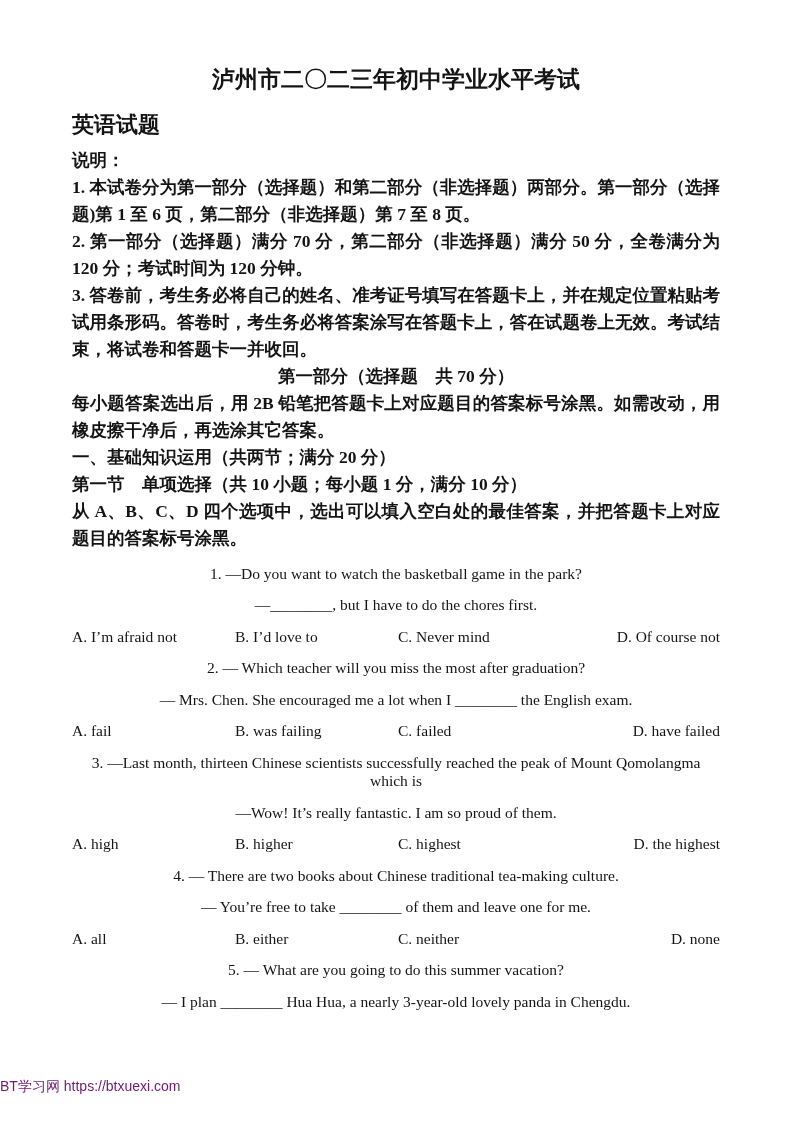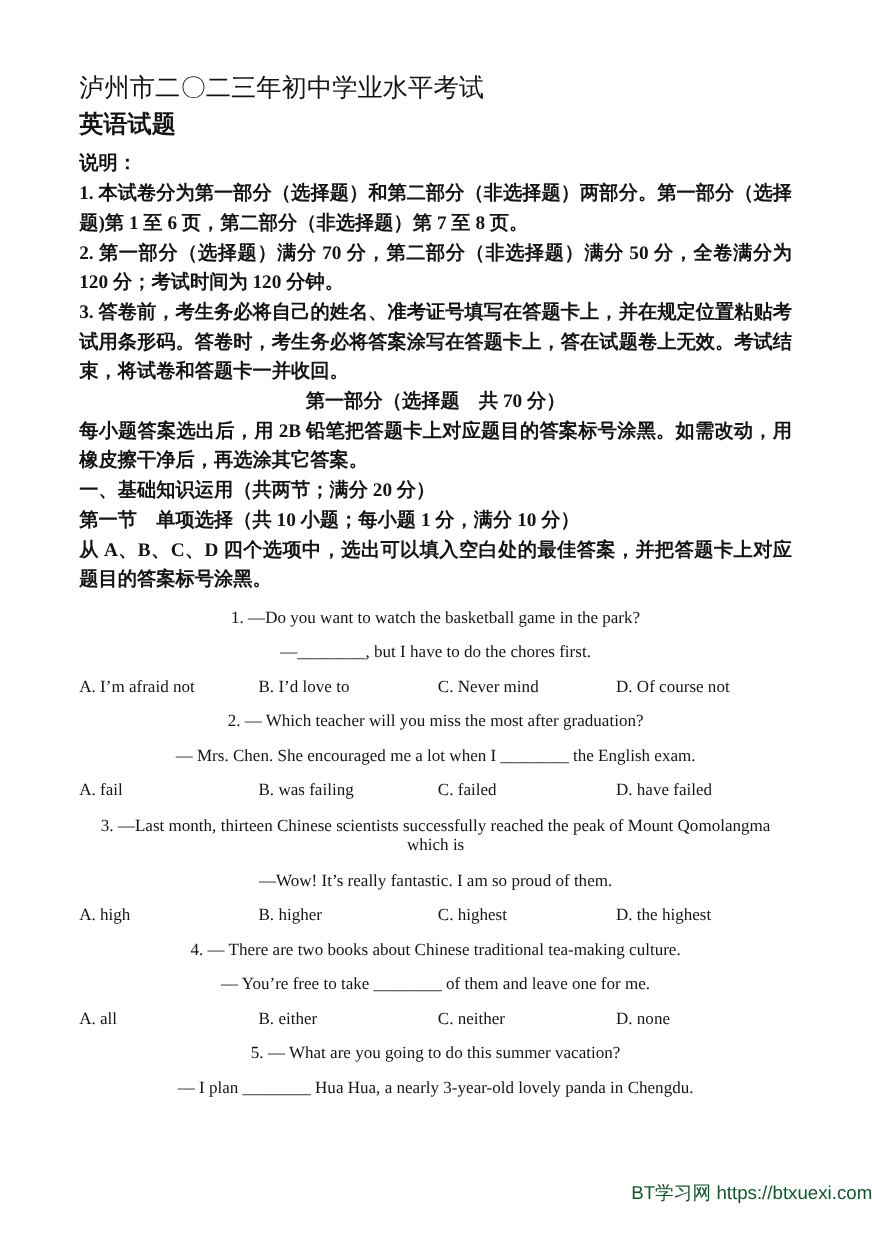--- a/index.html
+++ b/index.html
@@ -9,24 +9,24 @@
     background: #ffffff;
     position: relative;
     font-family: "Liberation Serif", serif;
     color: #141414;
     overflow: hidden;
   }
   .page {
     padding: 66px 73px 0 72px;
   }
   .doc-title {
-    text-align: left;
+    text-align: center;
     font-size: 23px;
-    font-weight: normal;
-    margin: 0 0 6px 0;
+    font-weight: bold;
+    margin: 0 0 18px 0;
     line-height: 1.2;
   }
   .doc-subtitle {
     text-align: left;
     font-size: 22px;
     font-weight: bold;
     margin: 0 0 9px 0;
     line-height: 1.2;
   }
   .cn {
@@ -49,29 +49,29 @@
   }
   .options {
     display: flex;
     margin: 0 0 13px 0;
     line-height: 18.5px;
   }
   .options span { display: block; }
   .options span:nth-child(1) { width: 163px; }
   .options span:nth-child(2) { width: 163px; }
   .options span:nth-child(3) { width: 162px; }
-  .options span:nth-child(4) { flex: 1; }
+  .options span:nth-child(4) { flex: 1; text-align: right; }
   .footer {
     position: absolute;
     left: 0;
     bottom: 26px;
     width: 100%;
-    text-align: right;
-    color: #14532d;
-    font-size: 17px;
+    text-align: left;
+    color: #701a75;
+    font-size: 14px;
     font-family: "Liberation Sans", sans-serif;
   }
 </style>
 </head>
 <body>
 
 <div class="page">
 
   <h1 class="doc-title">泸州市二〇二三年初中学业水平考试</h1>
   <h2 class="doc-subtitle">英语试题</h2>

